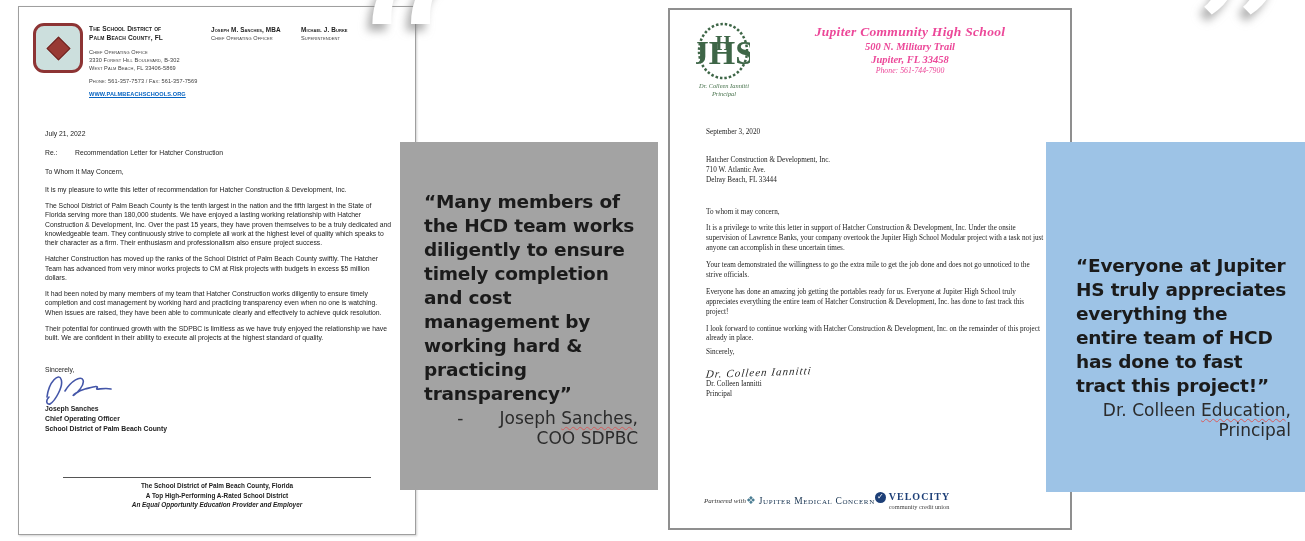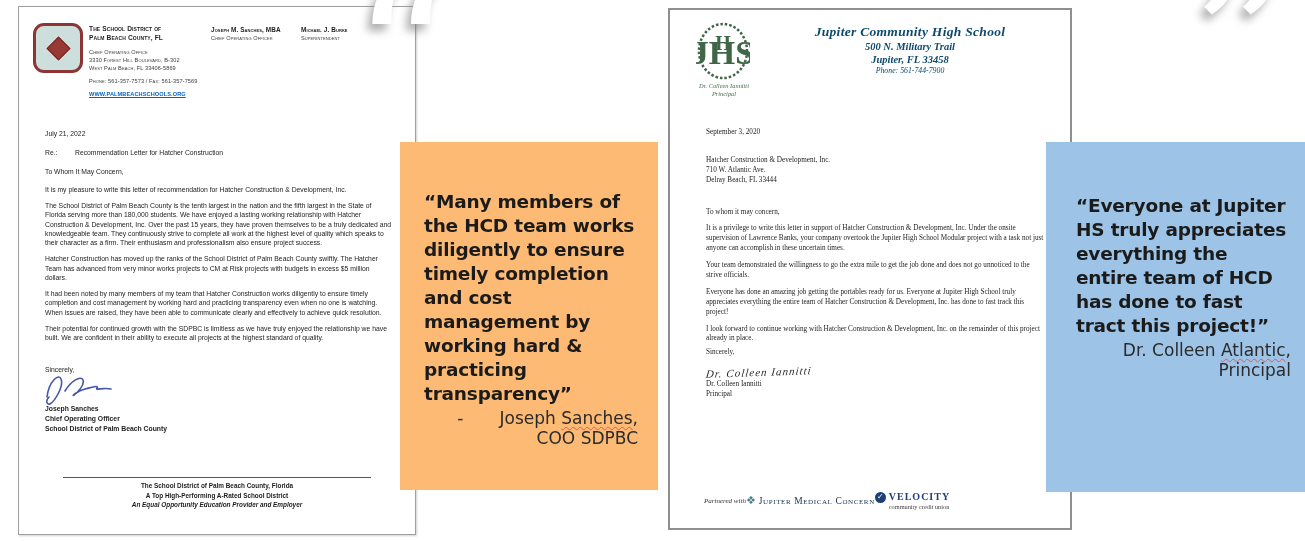--- a/index.html
+++ b/index.html
@@ -26,21 +26,21 @@
   .re-line .re-label{display:inline-block;width:30px;}
   .sig-svg{position:absolute;left:22px;top:364px;}
   .sd-signer{position:absolute;left:26px;top:397px;font-size:6.8px;line-height:1.5;font-weight:bold;color:#222;}
   .sd-footer{position:absolute;left:44px;right:44px;bottom:24px;border-top:1px solid #555;
              text-align:center;font-size:6.4px;line-height:1.5;color:#1c1c1c;padding-top:3px;}
   .sd-footer .b{font-weight:bold;}
   .sd-footer .i{font-style:italic;font-weight:bold;}
 
   
   .serif{font-family:"Liberation Serif", serif;}
-  .jchs-head{position:absolute;left:100px;top:14px;width:280px;text-align:center;color:#0c4a6e;font-style:italic;}
+  .jchs-head{position:absolute;left:100px;top:14px;width:280px;text-align:center;color:#ec4899;font-style:italic;}
   .jchs-name{font-size:13.5px;font-weight:bold;letter-spacing:.3px;}
   .jchs-addr{font-size:10.5px;font-weight:bold;line-height:1.25;}
   .jchs-tel{font-size:7.8px;line-height:1.3;}
   .jchs-principal{position:absolute;left:6px;top:72px;width:96px;text-align:center;font-style:italic;
                   color:#47724c;font-size:6.4px;line-height:1.3;}
   .j-body{position:absolute;color:#1d1d1d;font-size:7.2px;line-height:1.38;}
   .j-body p{margin:0 0 7px 0;}
   .j-sig-script{font-style:italic;font-size:11px;color:#2b2b2b;display:inline-block;transform:rotate(-2deg) skewX(-8deg);letter-spacing:1px;}
   .partners{position:absolute;left:34px;right:16px;bottom:18px;display:flex;align-items:center;}
   .partnered-with{font-style:italic;font-size:7px;color:#333;font-family:"Liberation Serif", serif;}
@@ -50,21 +50,21 @@
   .vel{display:flex;flex-direction:column;line-height:1;}
   .vel-row{display:flex;align-items:center;gap:3px;}
   .vel-icon{width:11px;height:11px;border-radius:50%;background:#1d3f77;color:#fff;font-size:8px;
             display:flex;align-items:center;justify-content:center;}
   .vel-text{font-family:"Liberation Serif", serif;font-weight:bold;font-size:10px;color:#1d3f77;letter-spacing:1px;}
   .vel-sub{font-size:6.3px;color:#444;margin-top:1px;margin-left:14px;}
 
   
   .callout{position:absolute;z-index:2;color:#1b1b1b;}
   .callout-left{left:400px;top:142px;width:258px;height:348px;padding:48px 20px 0 24px;box-sizing:border-box;}
-  .callout-right{left:1046px;top:142px;width:259px;height:350px;padding:52px 14px 0 30px;box-sizing:border-box;}
+  .callout-right{left:1046px;top:142px;width:259px;height:350px;padding:112px 14px 0 30px;box-sizing:border-box;}
   .quote-text{font-family:"DejaVu Sans", sans-serif;font-weight:bold;font-size:18.5px;line-height:1.3;letter-spacing:-.2px;}
   .attr{font-family:"DejaVu Sans", sans-serif;font-size:17px;color:#2b2b2b;margin-top:2px;}
   .attr-line1{display:flex;justify-content:flex-end;gap:36px;}
   .attr-line2{text-align:right;}
   .misspell{text-decoration:underline wavy #d85c5c 1px;text-underline-offset:2px;}
   .bigquote{position:absolute;z-index:3;font-family:"DejaVu Serif", serif;color:#ffffff;font-size:200px;line-height:1;
             filter:drop-shadow(-5px 7px 4px rgba(125,125,125,.6));pointer-events:none;}
   .bq-open{left:352px;top:-46px;}
   .bq-close{left:1190px;top:-58px;}
 </style>
@@ -184,35 +184,35 @@
       <span class="vel">
         <span class="vel-row">
           <span class="vel-icon">✓</span>
           <span class="vel-text">VELOCITY</span>
         </span>
         <span class="vel-sub">community credit union</span>
       </span>
     </div>
   </div>
 
-  <div class="callout callout-left" style="background: #fdba74;">
+  <div class="callout callout-left" style="background: #a3a3a3;">
     <div class="quote-text">“Many members of the HCD team works diligently to ensure timely completion and cost management by working hard &amp; practicing transparency”</div>
     <div class="attr">
       <div class="attr-line1">
         <span>-</span>
         <span><span>Joseph </span><span class="misspell">Sanches</span><span>,</span></span>
       </div>
       <div class="attr-line2">COO SDPBC</div>
     </div>
   </div>
 
   <div class="callout callout-right" style="background: rgb(157, 195, 230);">
     <div class="quote-text">“Everyone at Jupiter HS truly appreciates everything the entire team of HCD has done to fast tract this project!”</div>
     <div class="attr">
-      <div class="attr-line2"><span>Dr. Colleen </span><span class="misspell">Atlantic</span><span>,</span></div>
+      <div class="attr-line2"><span>Dr. Colleen </span><span class="misspell">Education</span><span>,</span></div>
       <div class="attr-line2">Principal</div>
     </div>
   </div>
 
   <div class="bigquote bq-open">“</div>
   <div class="bigquote bq-close">”</div>
 
 </div>
 
 </body></html>

